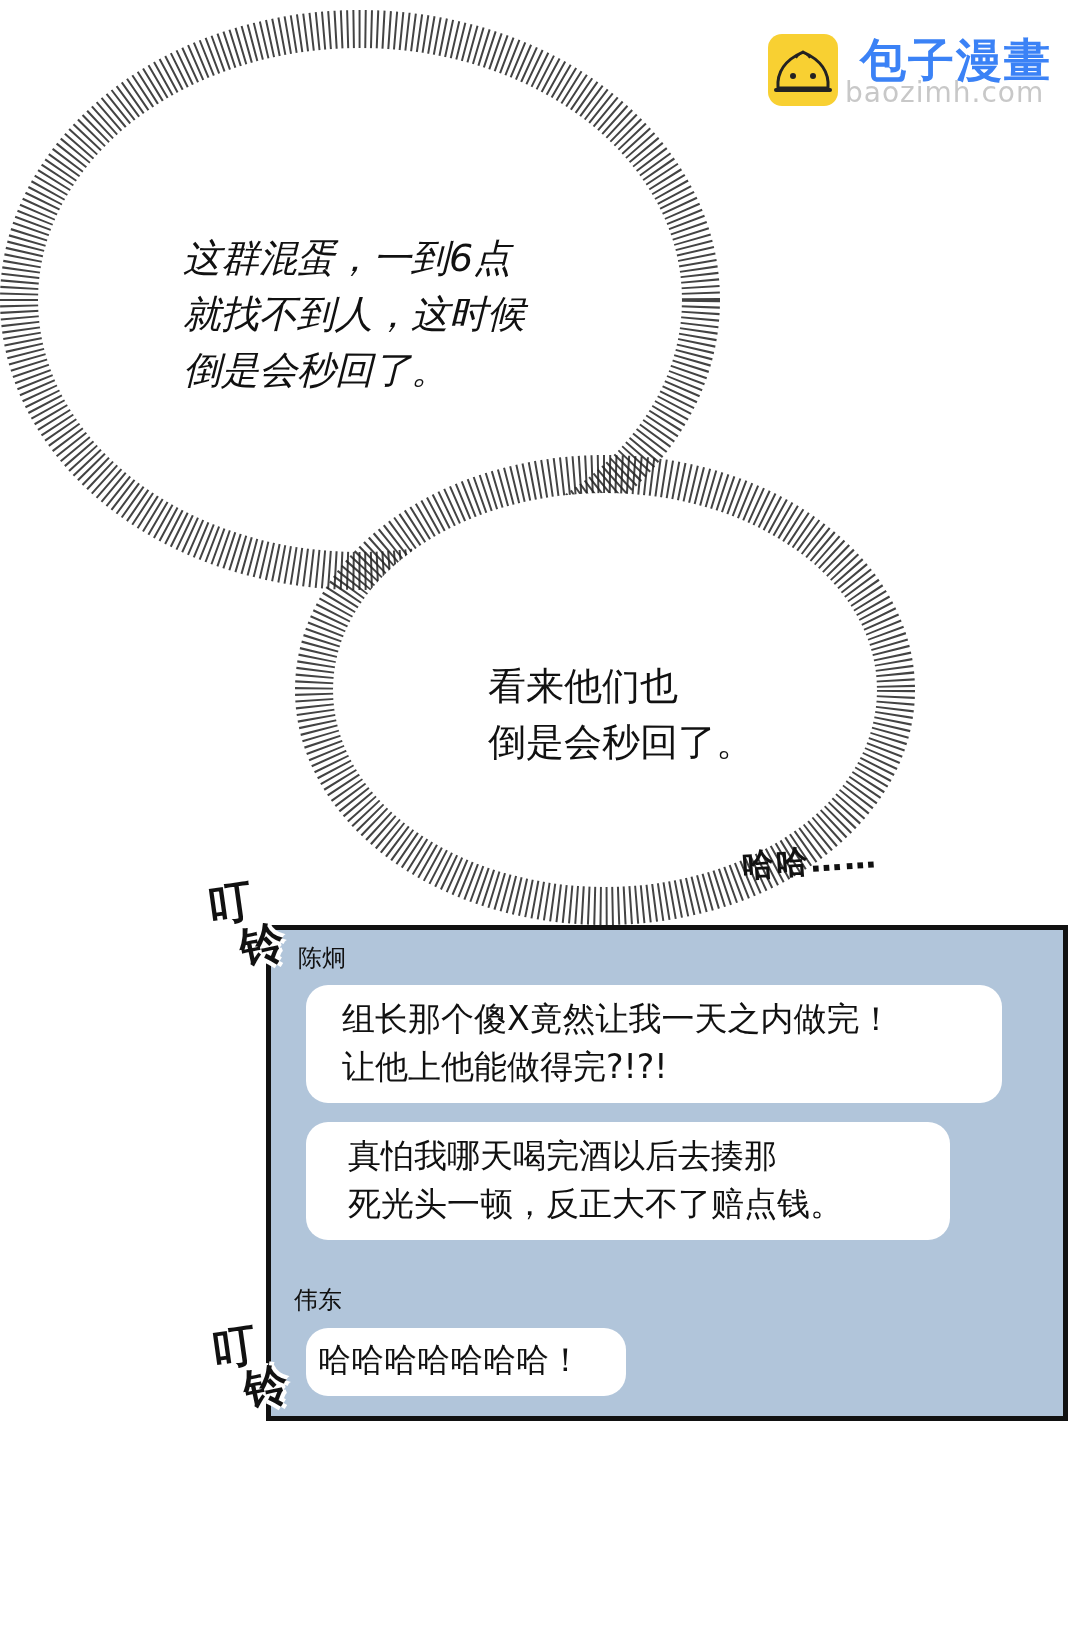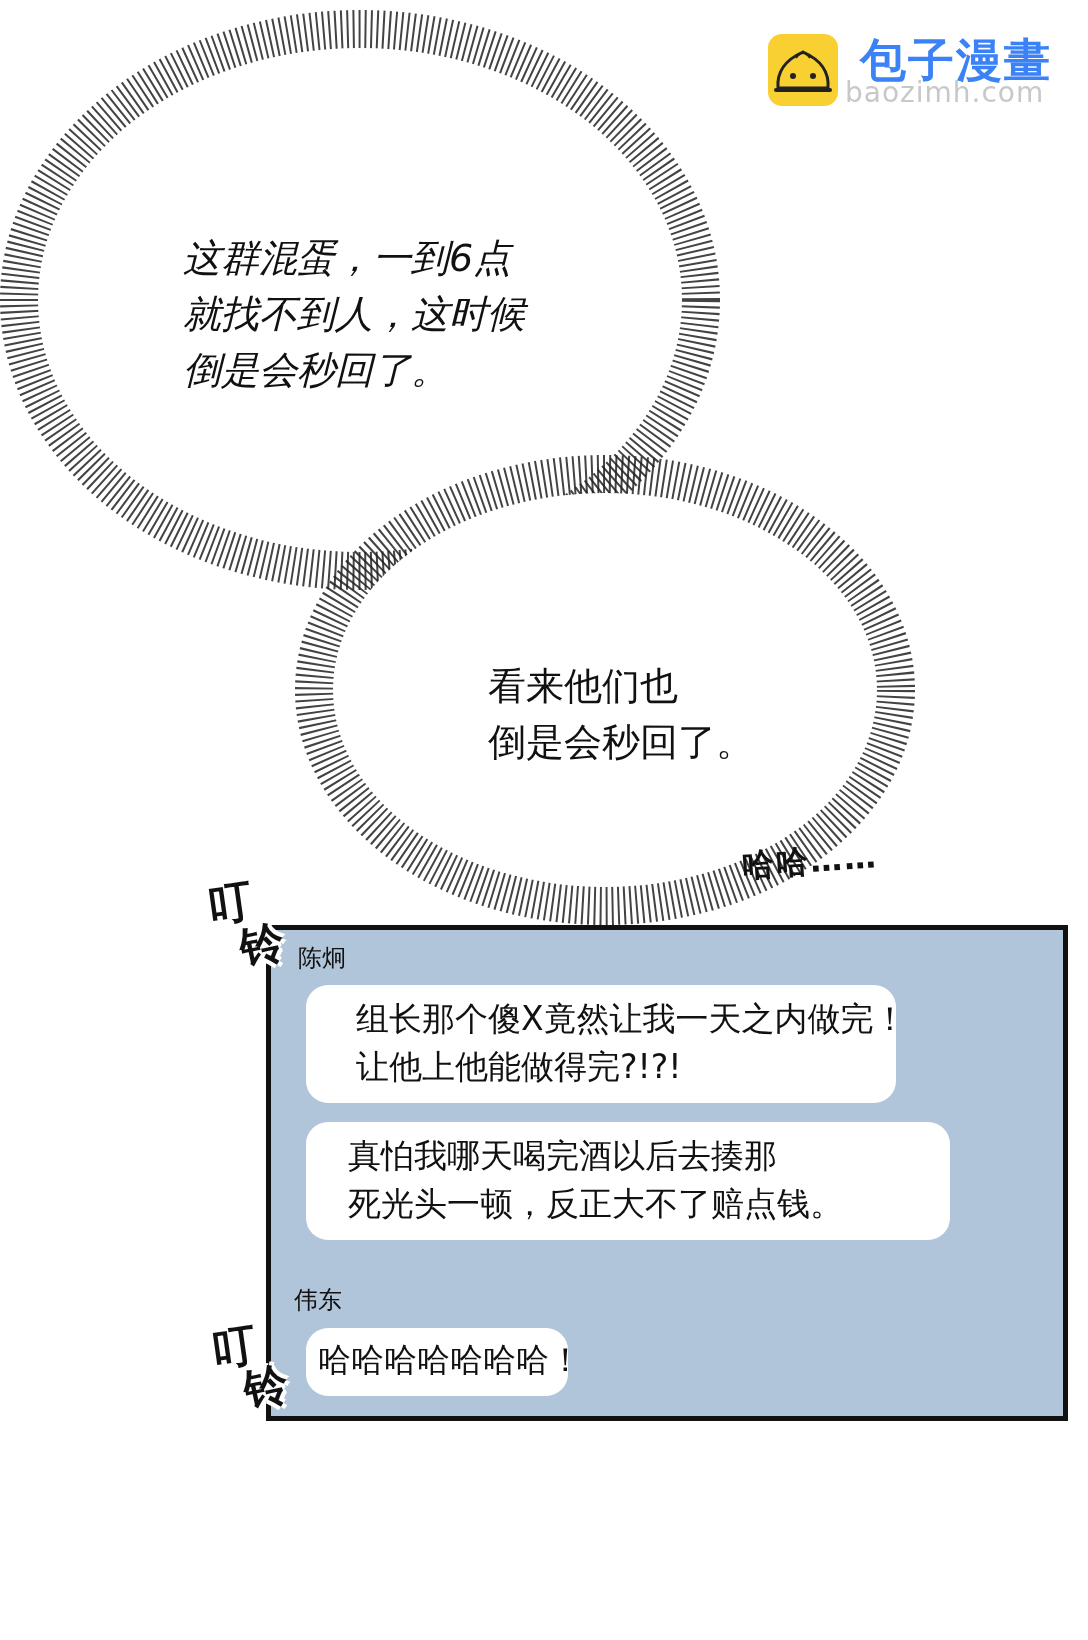--- a/index.html
+++ b/index.html
@@ -41,23 +41,23 @@
   .sender {
     font-size: 24px; color: #111;
   }
   .sender-1 { left: 298px; top: 942px; }
   .sender-2 { left: 294px; top: 1284px; }
   .msg {
     background: #ffffff; border-radius: 22px;
     font-size: 33px; line-height: 48px; color: #111; white-space: pre;
     box-sizing: border-box;
   }
-  .msg-1 { left: 306px; top: 985px; width: 590px; height: 118px; padding: 10px 0 0 50px; }
+  .msg-1 { left: 306px; top: 985px; width: 696px; height: 118px; padding: 10px 0 0 36px; }
   .msg-2 { left: 306px; top: 1122px; width: 644px; height: 118px; padding: 10px 5px 0 42px; }
-  .msg-3 { left: 306px; top: 1328px; width: 262px; height: 68px; padding: 8px 0 0 12px; }
+  .msg-3 { left: 306px; top: 1328px; width: 320px; height: 68px; padding: 8px 0 0 12px; }
   .sfx-ding {
     font-size: 44px; font-weight: bold; color: #111; line-height: 50px;
     text-shadow: 3px 3px 0 #fff, -3px -3px 0 #fff, 3px -3px 0 #fff, -3px 3px 0 #fff;
   }
   .ding-1a { left: 208px; top: 878px; transform: rotate(-8deg); }
   .ding-1b { left: 240px; top: 920px; transform: rotate(-12deg); }
   .ding-2a { left: 212px; top: 1322px; transform: rotate(-8deg); }
   .ding-2b { left: 244px; top: 1362px; transform: rotate(-12deg); }
 </style>
 </head>

